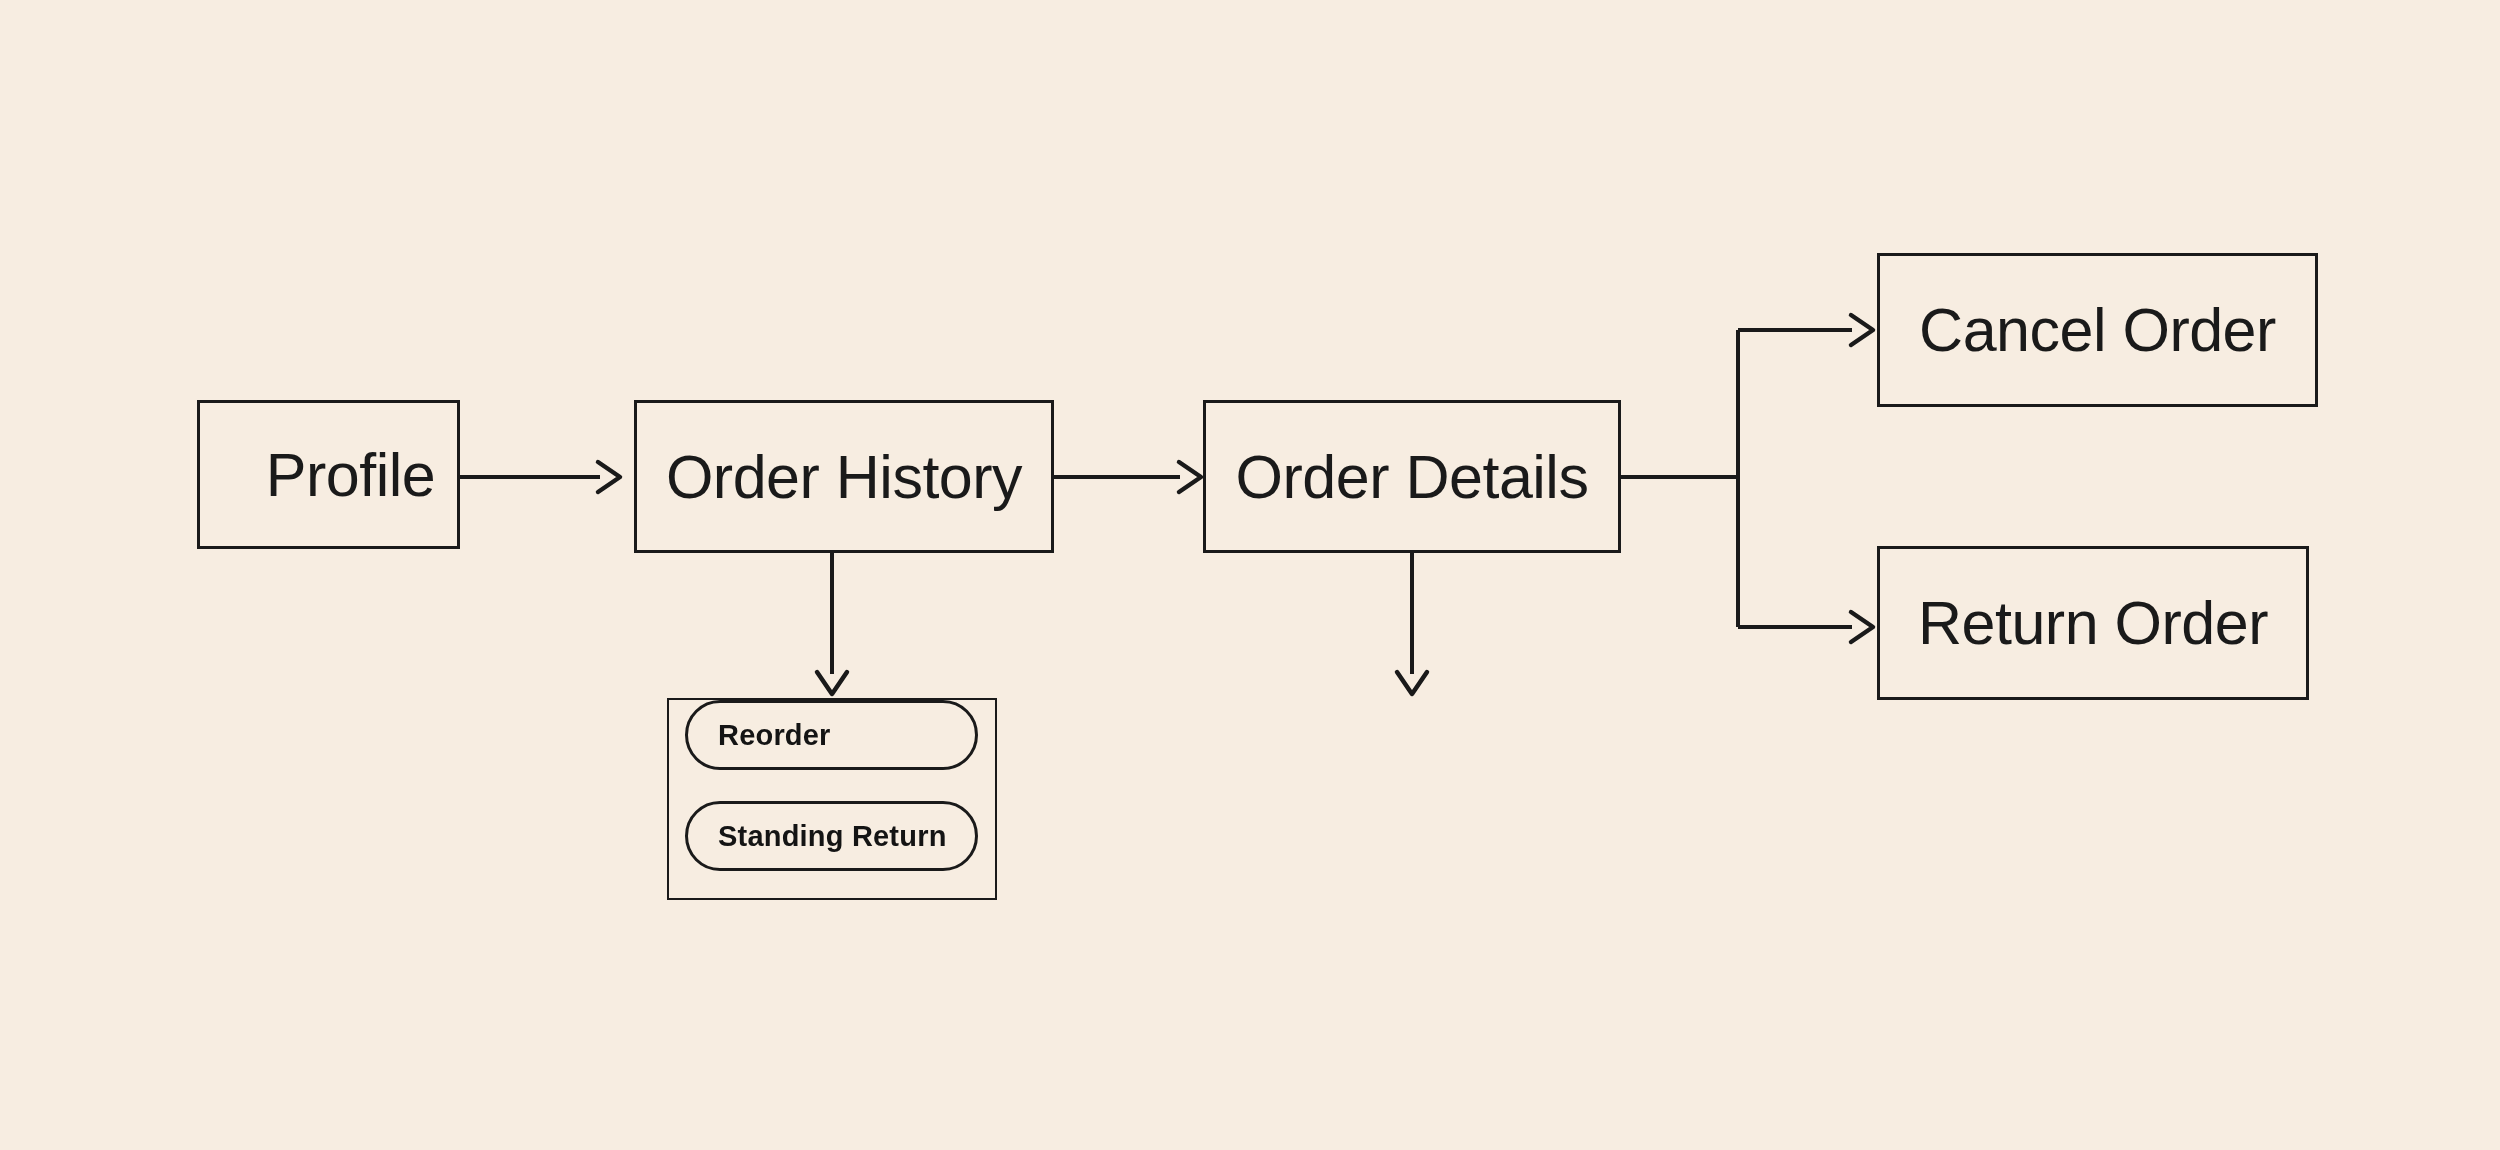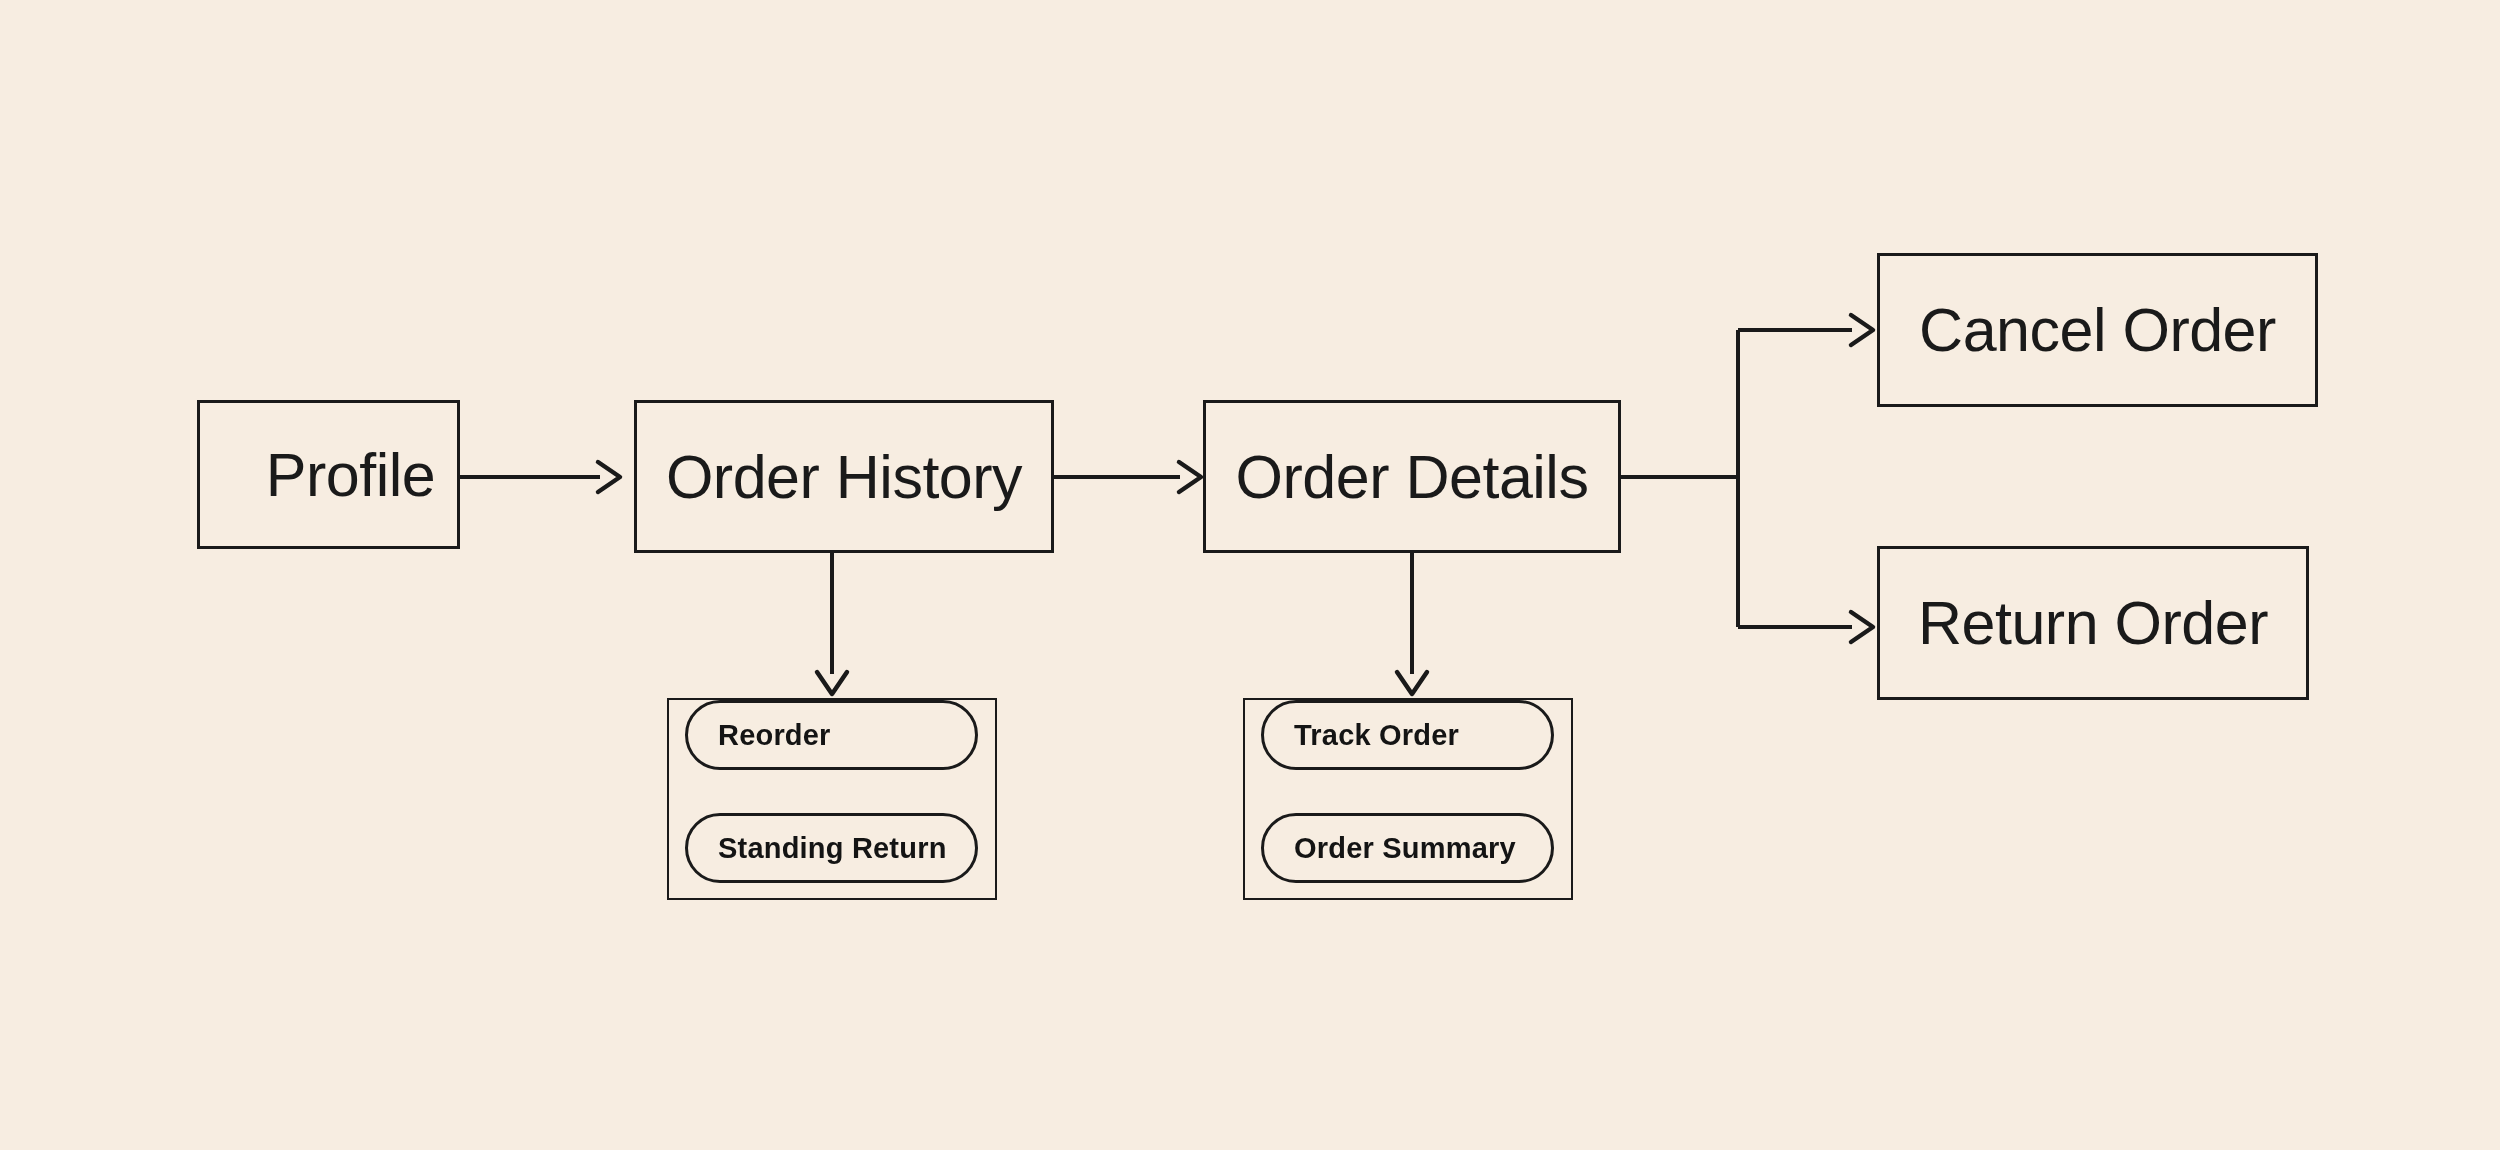--- a/index.html
+++ b/index.html
@@ -51,21 +51,21 @@
     color: #1a1a1a;
     white-space: nowrap;
   }
   .action-group {
     position: absolute;
     box-sizing: border-box;
     border: 2px solid #1a1a1a;
     background: #f7ede1;
     display: flex;
     flex-direction: column;
-    gap: 43px;
+    gap: 31px;
     padding: 0 17px 14px 16px;
   }
   .pill {
     box-sizing: border-box;
     height: 70px;
     border: 3px solid #1a1a1a;
     border-radius: 35px;
     background: #f7ede1;
     display: flex;
     align-items: center;
@@ -138,22 +138,14 @@
 
   <div class="action-group" style="left:667px; top:698px; width:330px; height:202px;">
     <div class="pill">
       <span class="pill-label">Reorder</span>
     </div>
     <div class="pill">
       <span class="pill-label">Standing Return</span>
     </div>
   </div>
 
-  <div class="action-group" style="left:1243px; top:698px; width:330px; height:202px;">
-    <div class="pill">
-      <span class="pill-label">Track Order</span>
-    </div>
-    <div class="pill">
-      <span class="pill-label">Order Summary</span>
-    </div>
-  </div>
 
 </div>
 
 </body></html>

